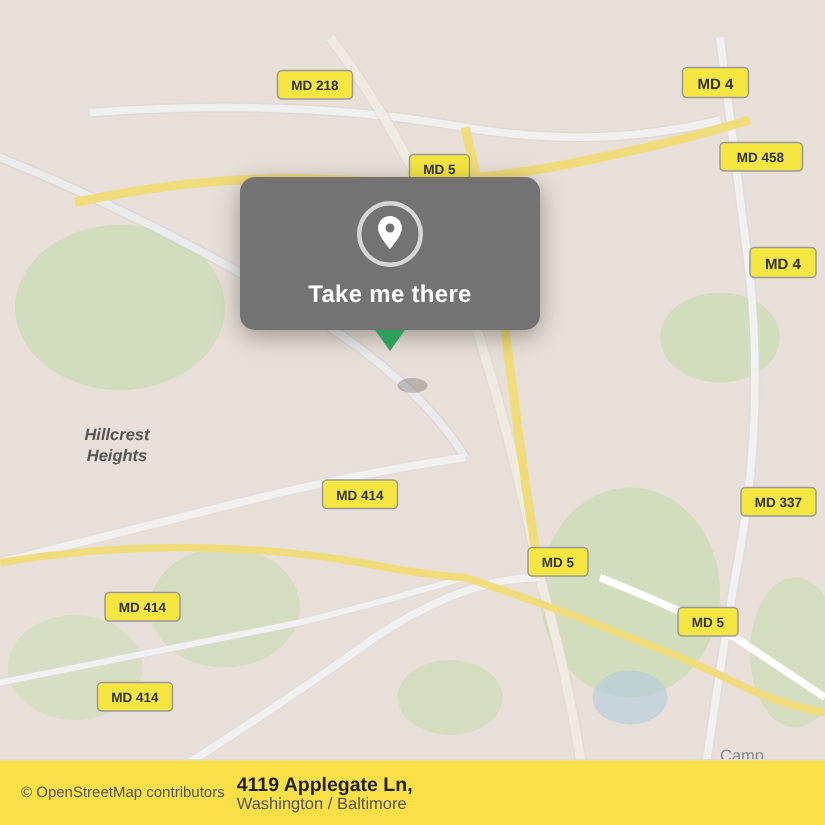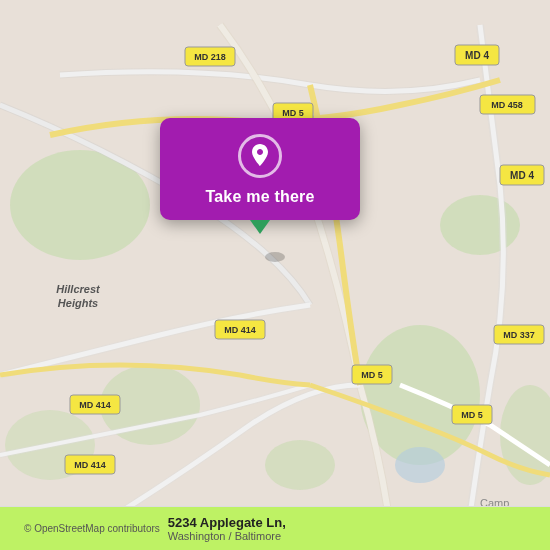--- a/index.html
+++ b/index.html
@@ -35,21 +35,21 @@
       width: 100%;
       height: 100%;
     }
 
     
     #callout {
       position: absolute;
       top: 118px;
       left: 160px;
       width: 200px;
-      background: #a21caf;
+      background: #737373;
       border-radius: 10px;
       display: flex;
       flex-direction: column;
       align-items: center;
       padding: 16px 12px 14px 12px;
       box-shadow: 0 4px 16px rgba(0,0,0,0.35);
       cursor: pointer;
     }
 
     #callout::after {
@@ -81,22 +81,22 @@
       letter-spacing: 0.2px;
       white-space: nowrap;
     }
 
     
     #bottom-bar {
       position: absolute;
       bottom: 0;
       left: 0;
       width: 100%;
-      background: #bef264;
-      padding: 8px 10px 8px 24px;
+      background: #fde047;
+      padding: 8px 10px 8px 14px;
       display: flex;
       align-items: center;
       justify-content: space-between;
       border-top: 1px solid #ddd;
     }
 
     #attribution {
       font-size: 10px;
       color: #555;
     }
@@ -234,17 +234,17 @@
       <svg width="24" height="28" viewBox="0 0 24 28" fill="none" xmlns="http://www.w3.org/2000/svg">
         <path d="M12 2C7.58 2 4 5.58 4 10C4 15.5 12 24 12 24C12 24 20 15.5 20 10C20 5.58 16.42 2 12 2ZM12 13C10.34 13 9 11.66 9 10C9 8.34 10.34 7 12 7C13.66 7 15 8.34 15 10C15 11.66 13.66 13 12 13Z" fill="white"></path>
       </svg>
     </div>
     <span id="take-me-there-label">Take me there</span>
   </div>
 
   <div id="bottom-bar">
     <span id="attribution">© OpenStreetMap contributors</span>
     <div id="address-block">
-      <span id="address-line">5234 Applegate Ln,</span>
+      <span id="address-line">4119 Applegate Ln,</span>
       <span id="city-line">Washington / Baltimore</span>
     </div>
   </div>
 </div>
 
 </body></html>

